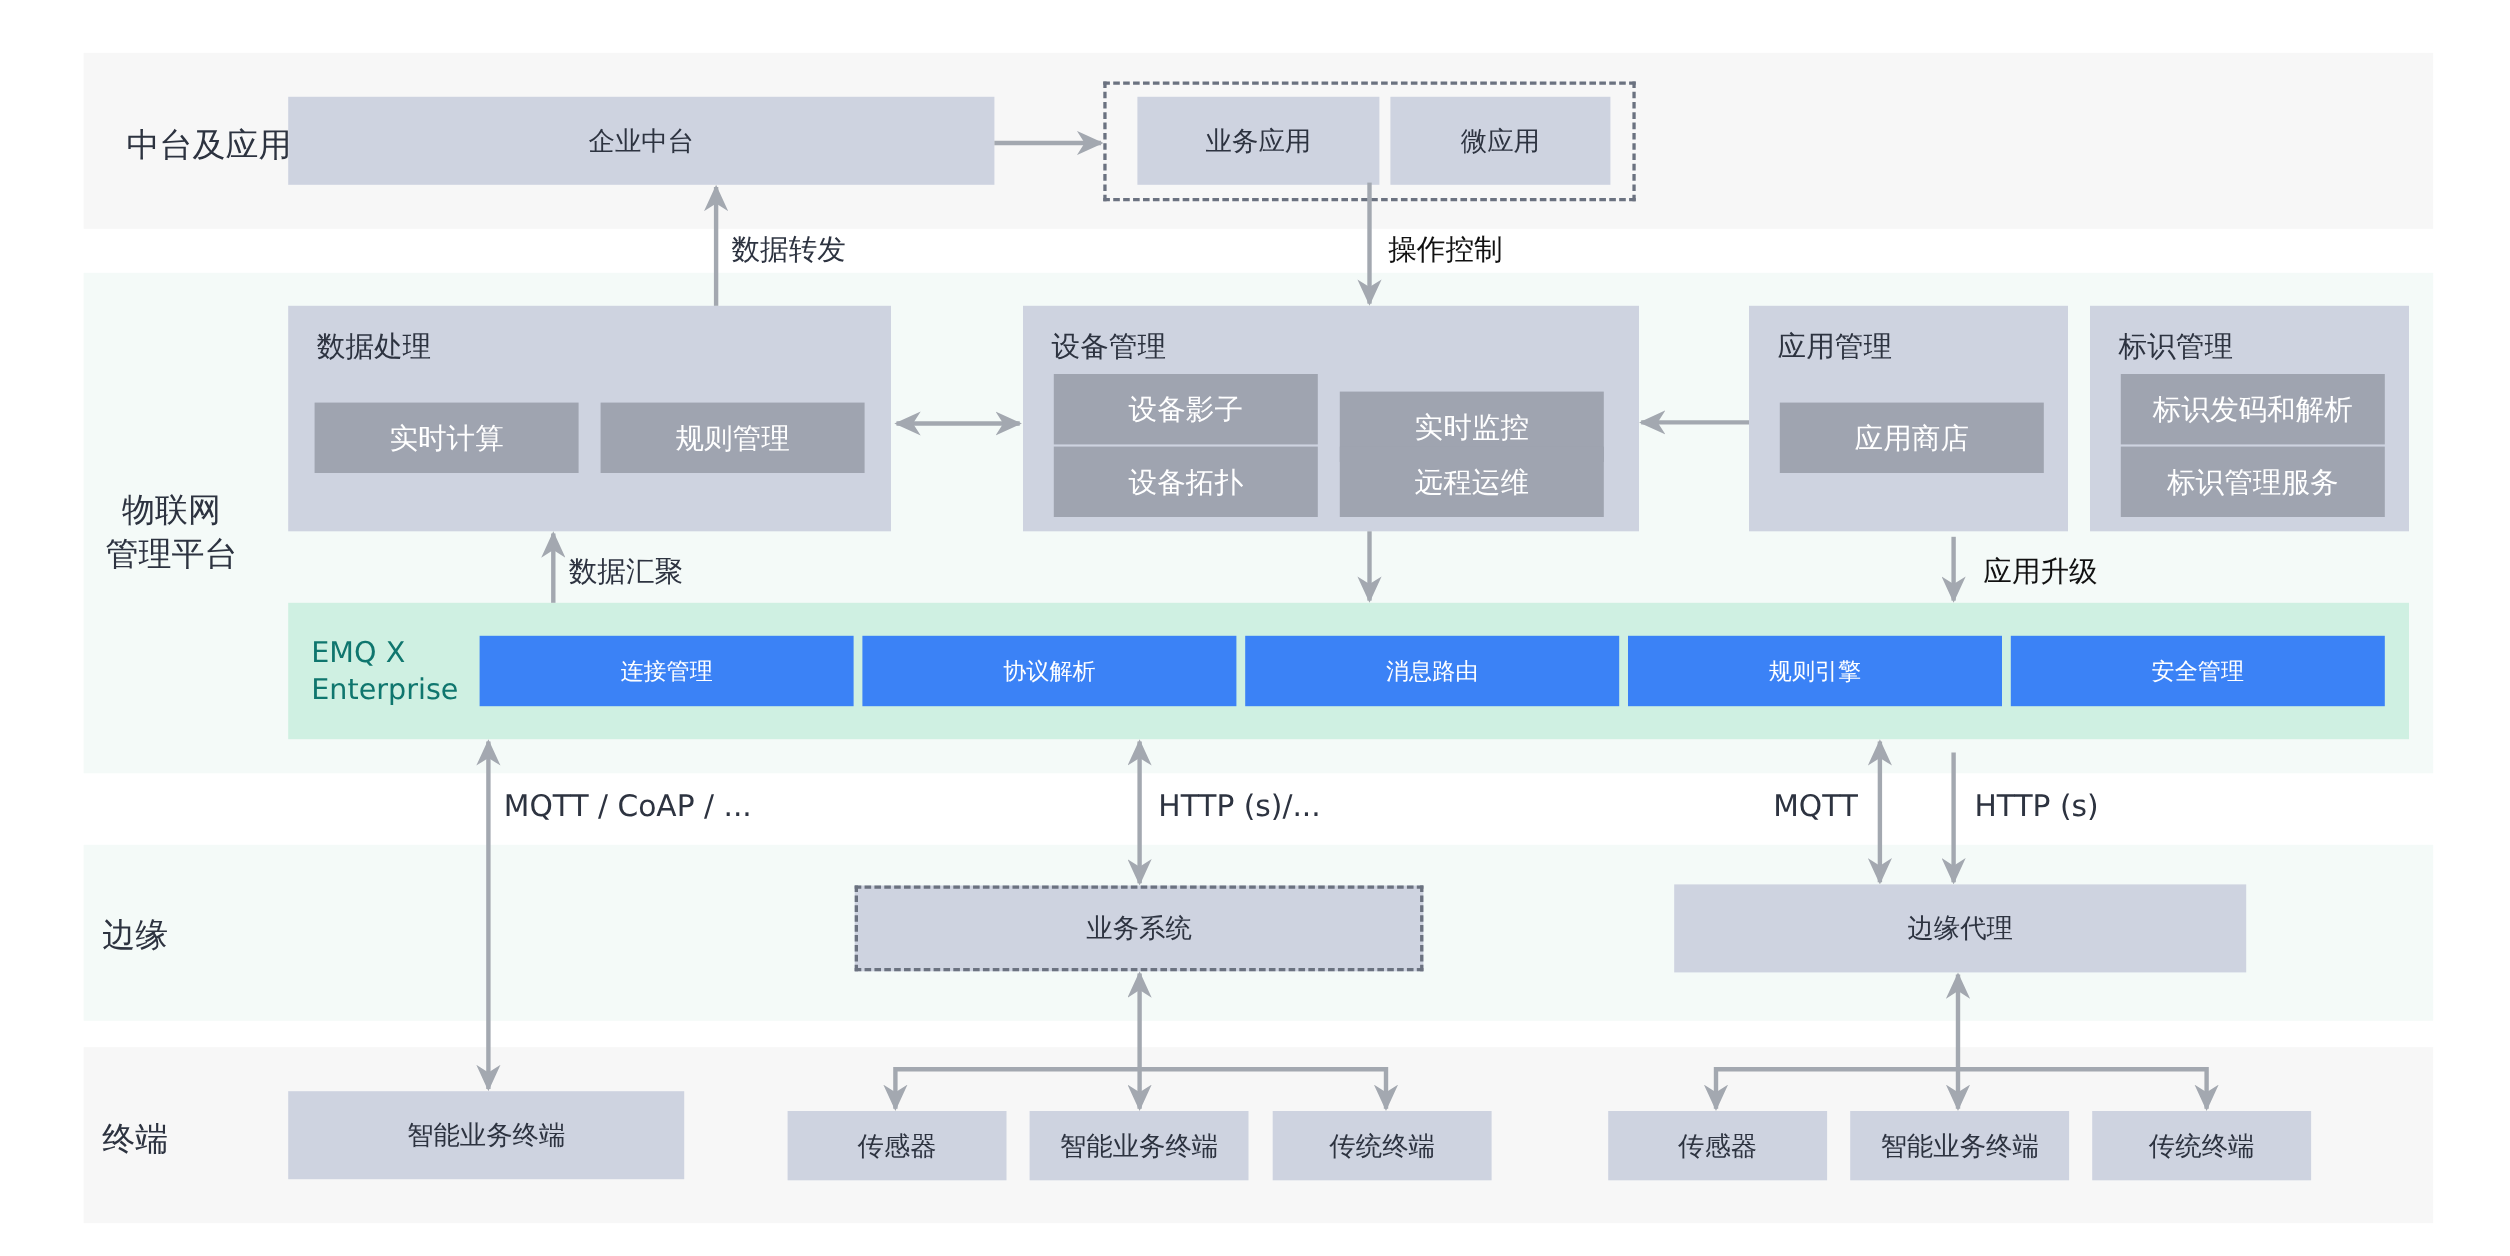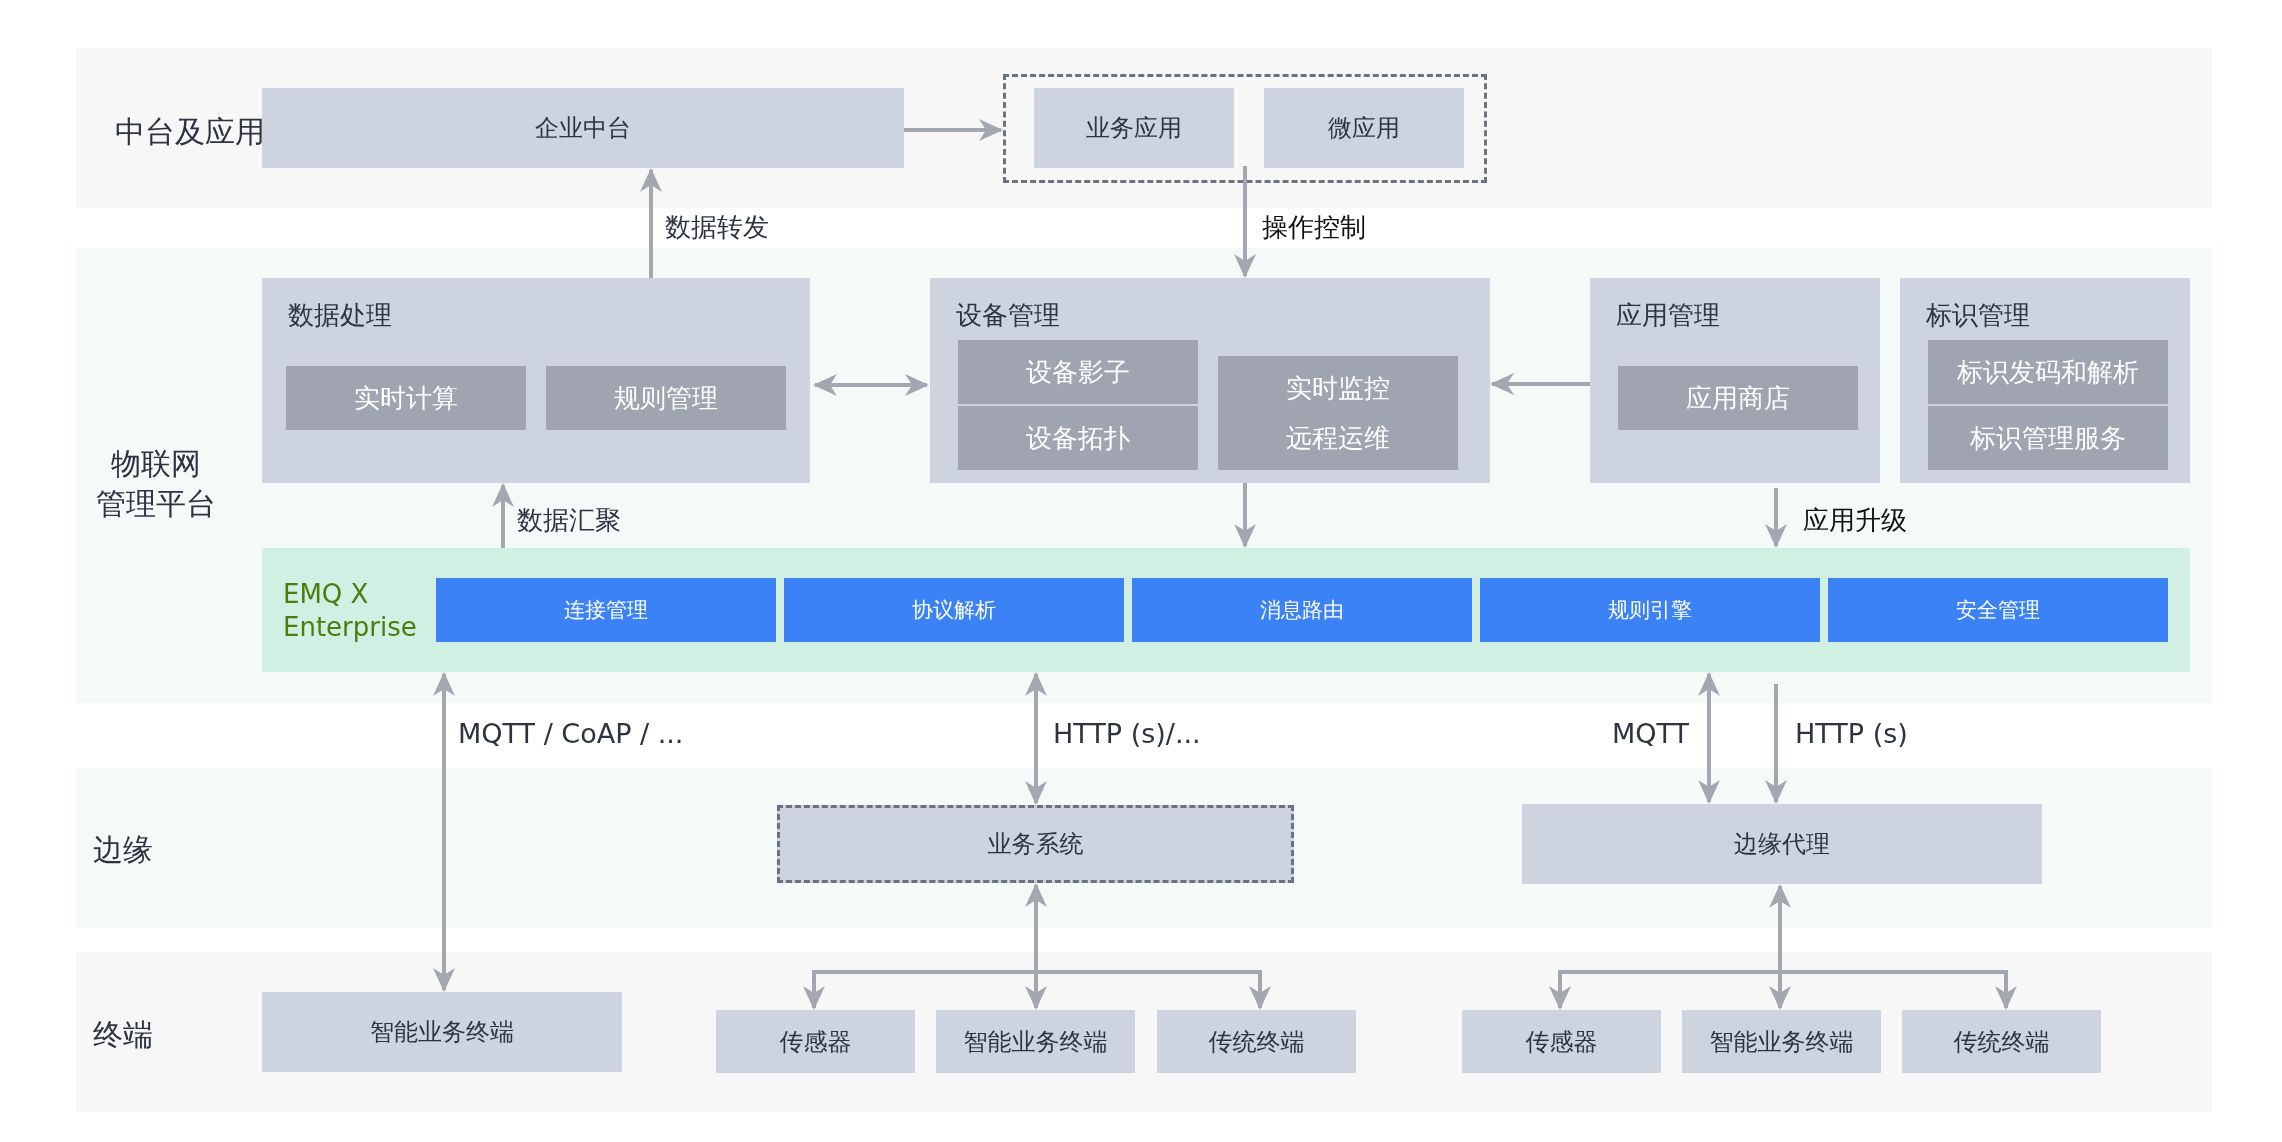--- a/index.html
+++ b/index.html
@@ -15,40 +15,40 @@
   .inner { background: #9fa4b0; color: #ffffff; display: flex; align-items: center;
            justify-content: center; font-size: 26px; }
   .dashed { border: 3px dashed #6b7280; }
   .green-band { background: #cff0e2; }
   .chip { background: #3b82f6; color: #ffffff; display: flex; align-items: center;
           justify-content: center; font-size: 21px; }
   .layer-label { font-size: 30px; color: #2d3340; white-space: nowrap; }
   .edge-label { font-size: 26px; color: #2d3340; white-space: nowrap; line-height: 1; }
   .edge-label.dark { color: #111111; }
   .proto-label { font-size: 27px; color: #2d3340; white-space: nowrap; line-height: 1; }
-  .emq { color: #4d7c0f; font-size: 26px; line-height: 33px; }
+  .emq { color: #0f766e; font-size: 26px; line-height: 33px; }
   svg.arrows { position: absolute; left: 0; top: 0; }
 </style>
 </head>
 <body>
 
 <div class="abs band-gray" style="left:76px;top:48px;width:2136px;height:160px;"></div>
 <div class="abs band-mint" style="left:76px;top:248px;width:2136px;height:455px;"></div>
 <div class="abs band-mint" style="left:76px;top:768px;width:2136px;height:160px;"></div>
 <div class="abs band-gray" style="left:76px;top:952px;width:2136px;height:160px;"></div>
 
 <div class="abs layer-label" style="left:95px;top:112px;margin-left:20px;">中台及应用</div>
 <div class="abs layer-label" style="left:94px;top:444px;width:124px;text-align:center;">物联网</div>
 <div class="abs layer-label" style="left:94px;top:484px;width:124px;text-align:center;">管理平台</div>
 <div class="abs layer-label" style="left:93px;top:830px;">边缘</div>
 <div class="abs layer-label" style="left:93px;top:1015px;">终端</div>
 
 <div class="abs box" style="left:262px;top:88px;width:642px;height:80px;">企业中台</div>
 <div class="abs dashed" style="left:1003px;top:74px;width:484px;height:109px;"></div>
-<div class="abs box" style="left:1034px;top:88px;width:200px;height:80px;text-align:right;">业务应用</div>
+<div class="abs box" style="left:1034px;top:88px;width:220px;height:80px;text-align:right;">业务应用</div>
 <div class="abs box" style="left:1264px;top:88px;width:200px;height:80px;">微应用</div>
 
 <div class="abs group" style="left:262px;top:278px;width:548px;height:205px;">
   <div class="group-title">数据处理</div>
 </div>
 <div class="abs inner" style="left:286px;top:366px;width:240px;height:64px;">实时计算</div>
 <div class="abs inner" style="left:546px;top:366px;width:240px;height:64px;">规则管理</div>
 
 <div class="abs group" style="left:930px;top:278px;width:560px;height:205px;">
   <div class="group-title">设备管理</div>

